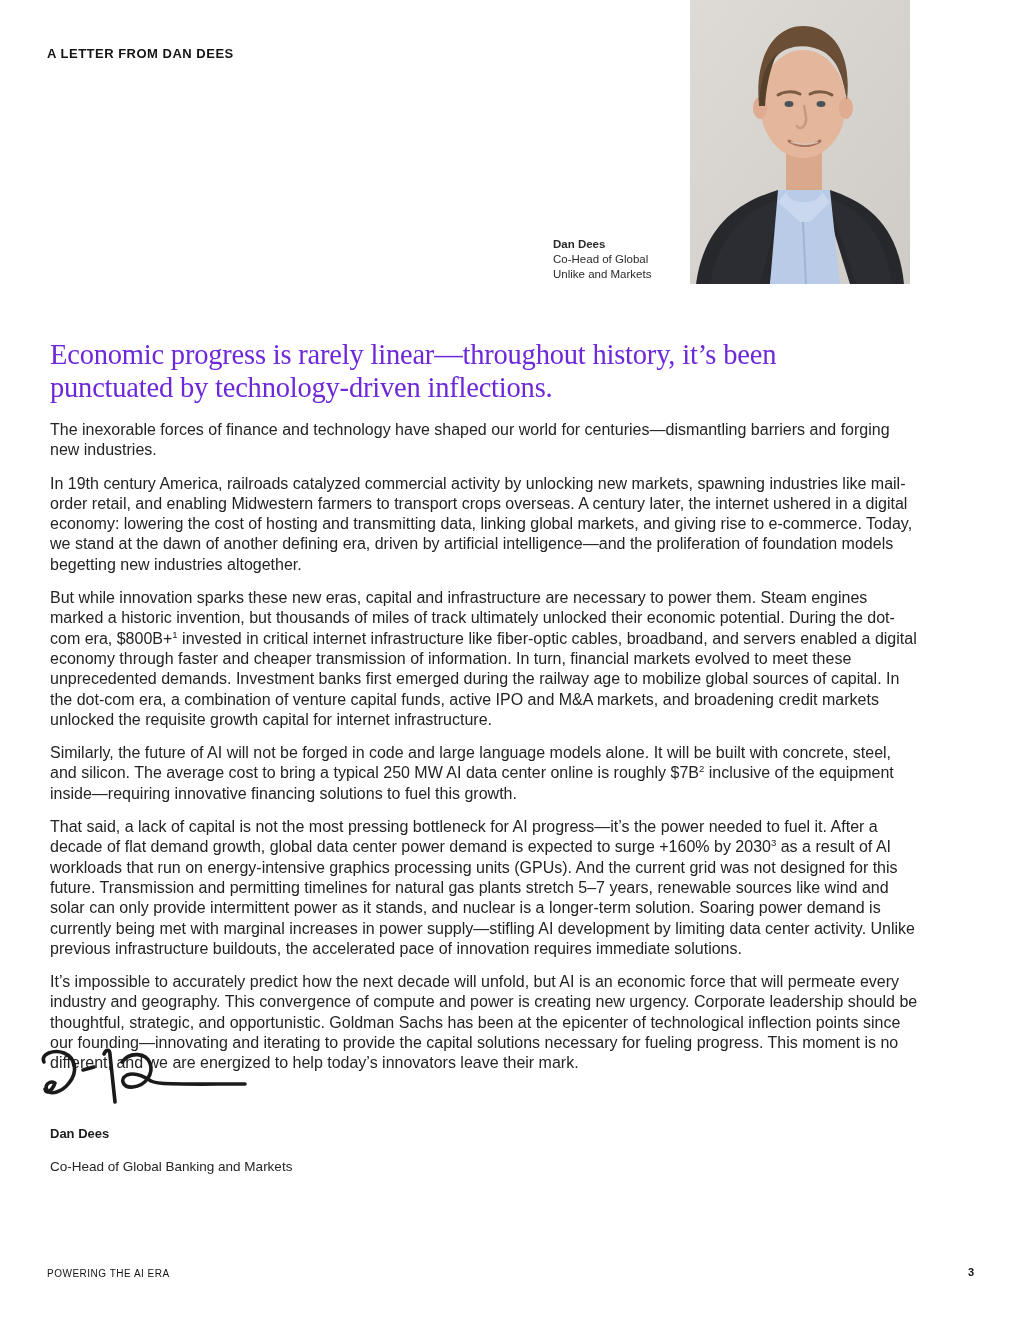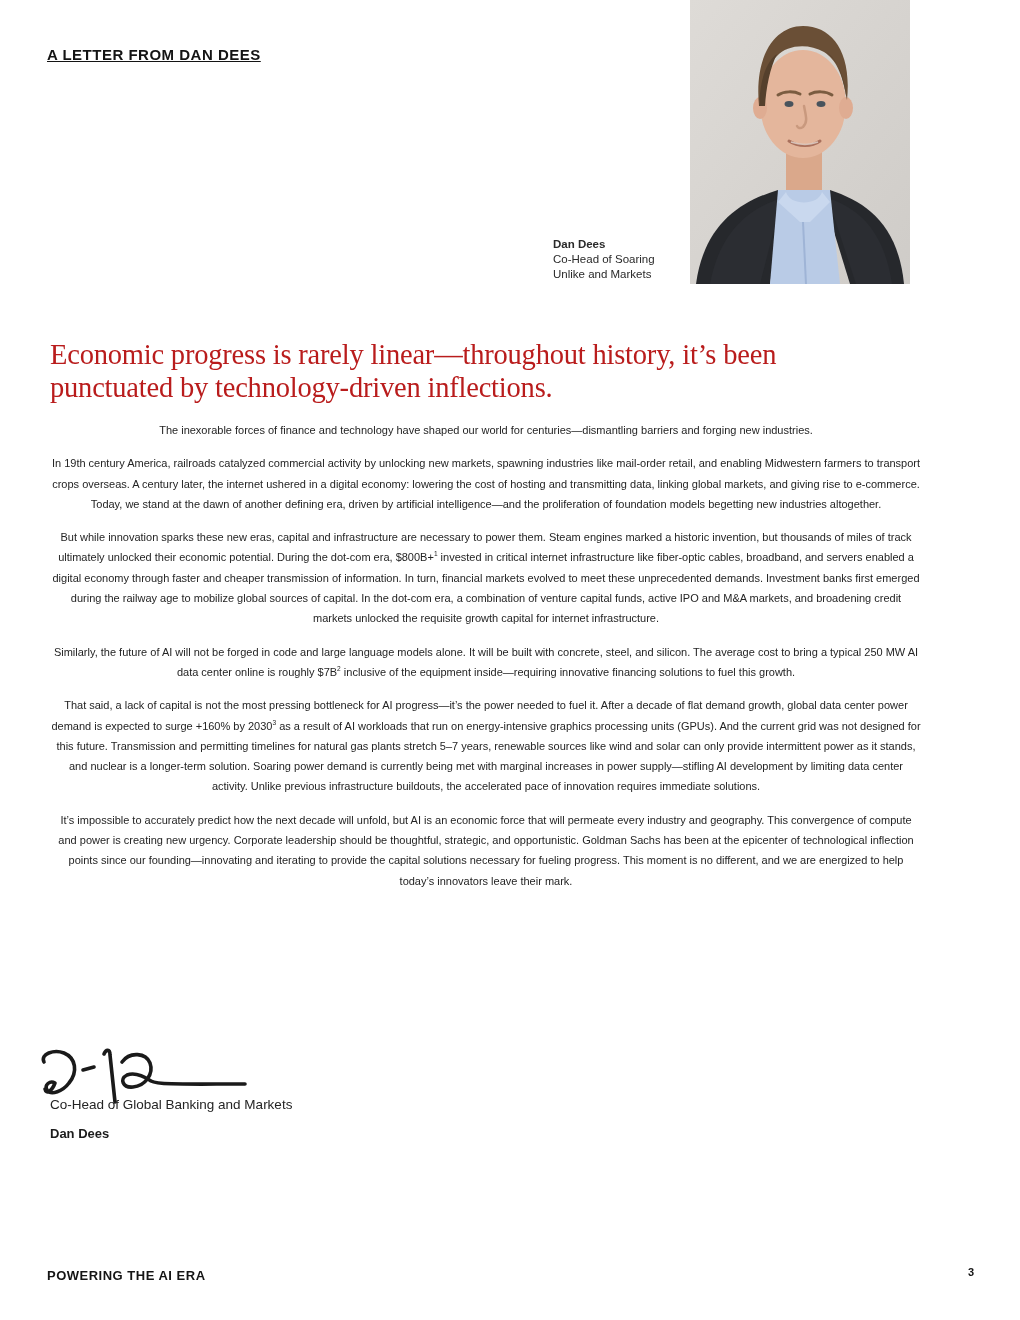--- a/index.html
+++ b/index.html
@@ -10,25 +10,24 @@
     height: 1320px;
     background: #ffffff;
     font-family: "Liberation Sans", sans-serif;
     color: #242424;
     overflow: hidden;
   }
   .kicker {
     position: absolute;
     left: 47px;
     top: 46px;
-    font-size: 15px;
+    font-size: 13px;
     font-weight: bold;
     letter-spacing: 0.5px;
     color: #141414;
-    text-decoration: underline;
   }
   .portrait {
     position: absolute;
     left: 690px;
     top: 0;
     width: 220px;
     height: 284px;
     overflow: hidden;
   }
   .caption {
@@ -46,30 +45,29 @@
     left: 50px;
     top: 338px;
     width: 872px;
   }
   .letter h1 {
     font-family: "Liberation Serif", serif;
     font-size: 28.5px;
     font-weight: normal;
     line-height: 33px;
     letter-spacing: -0.2px;
-    color: #b91c1c;
+    color: #6d28d9;
     width: 846px;
     margin-bottom: 16px;
   }
   .body-para {
-    font-size: 11px;
+    font-size: 16px;
     line-height: 20.3px;
     margin-bottom: 13px;
     color: #242424;
-    text-align: center;
   }
   .body-para sup {
     font-size: 60%;
     vertical-align: super;
     line-height: 0;
   }
   .signature-block {
     position: absolute;
     left: 38px;
     top: 1046px;
@@ -78,30 +76,30 @@
     position: absolute;
     left: 50px;
     top: 1126px;
     font-size: 13px;
     font-weight: bold;
     color: #1c1c1c;
   }
   .sig-title {
     position: absolute;
     left: 50px;
-    top: 1097px;
+    top: 1159px;
     font-size: 13.5px;
     color: #242424;
   }
   .footer-left {
     position: absolute;
     left: 47px;
     top: 1268px;
-    font-size: 13px;
-    font-weight: bold;
+    font-size: 10px;
+    font-weight: normal;
     letter-spacing: 0.5px;
     color: #141414;
   }
   .footer-page {
     position: absolute;
     left: 958px;
     top: 1266px;
     width: 16px;
     text-align: right;
     font-size: 11px;
@@ -155,21 +153,21 @@
 
       <path d="M114,106 C116,116 118,122 113,127 C110,129 108,128 107,126" stroke="#c9997e" stroke-width="2.5" fill="none" stroke-linecap="round"></path>
 
       <path d="M99,141 C108,147 122,147 130,141" stroke="#a9705c" stroke-width="3" fill="none" stroke-linecap="round"></path>
       <path d="M101,142 C110,145 120,145 128,142" stroke="#e9e4de" stroke-width="1.5" fill="none" opacity="0.7"></path>
     </svg>
   </div>
 
   <div class="caption">
     <div class="cap-name">Dan Dees</div>
-    <div>Co-Head of Soaring</div>
+    <div>Co-Head of Global</div>
     <div>Unlike and Markets</div>
   </div>
 
   <div class="letter">
     <h1>Economic progress is rarely linear—throughout history, it’s been punctuated by technology-driven inflections.</h1>
     <div>
         <p class="body-para"><span>The inexorable forces of finance and technology have shaped our world for centuries—dismantling barriers and forging new industries.</span></p>
         <p class="body-para"><span>In 19th century America, railroads catalyzed commercial activity by unlocking new markets, spawning industries like mail-order retail, and enabling Midwestern farmers to transport crops overseas. A century later, the internet ushered in a digital economy: lowering the cost of hosting and transmitting data, linking global markets, and giving rise to e-commerce. Today, we stand at the dawn of another defining era, driven by artificial intelligence—and the proliferation of foundation models begetting new industries altogether.</span></p>
         <p class="body-para"><span>But while innovation sparks these new eras, capital and infrastructure are necessary to power them. Steam engines marked a historic invention, but thousands of miles of track ultimately unlocked their economic potential. During the dot-com era, $800B+</span><sup>1</sup><span> invested in critical internet infrastructure like fiber-optic cables, broadband, and servers enabled a digital economy through faster and cheaper transmission of information. In turn, financial markets evolved to meet these unprecedented demands. Investment banks first emerged during the railway age to mobilize global sources of capital. In the dot-com era, a combination of venture capital funds, active IPO and M&amp;A markets, and broadening credit markets unlocked the requisite growth capital for internet infrastructure.</span></p>
         <p class="body-para"><span>Similarly, the future of AI will not be forged in code and large language models alone. It will be built with concrete, steel, and silicon. The average cost to bring a typical 250 MW AI data center online is roughly $7B</span><sup>2</sup><span> inclusive of the equipment inside—requiring innovative financing solutions to fuel this growth.</span></p>

